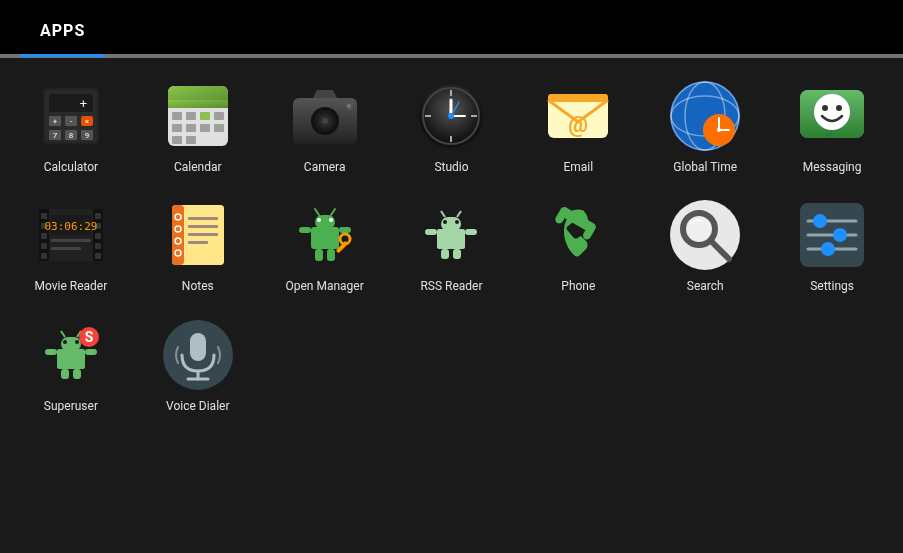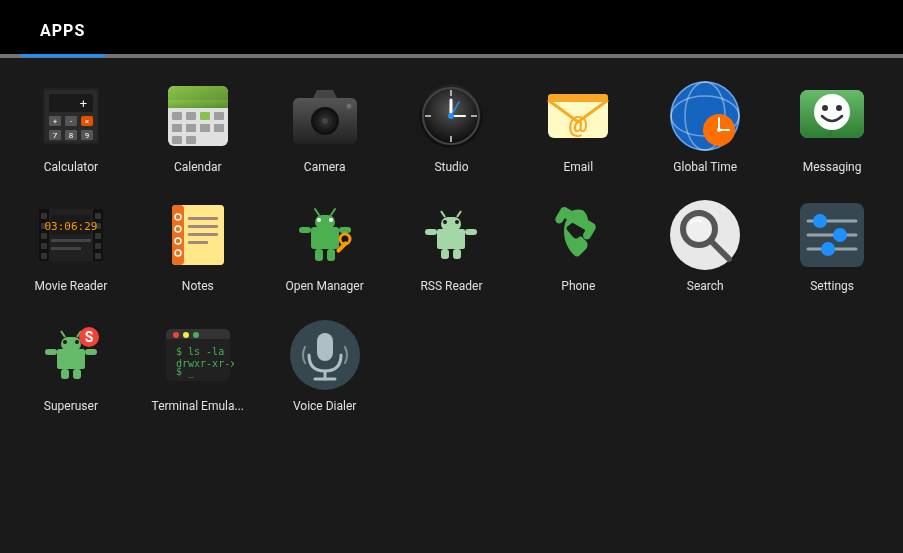--- a/index.html
+++ b/index.html
@@ -427,38 +427,20 @@
         <rect x="26" y="50" width="8" height="10" rx="3" fill="#66bb6a"></rect>
         <rect x="38" y="50" width="8" height="10" rx="3" fill="#66bb6a"></rect>
 
         <circle cx="54" cy="18" r="10" fill="#f44336"></circle>
         <text x="54" y="23" text-anchor="middle" fill="white" font-size="14" font-weight="bold">S</text>
       </svg>
     </div>
     <span class="app-label">Superuser</span>
   </div>
 
-  <div class="app-item">
-    <div class="app-icon">
-      <svg class="icon-svg" viewBox="0 0 72 72">
-        <rect x="4" y="10" width="64" height="52" rx="6" fill="#212121"></rect>
-        <rect x="4" y="10" width="64" height="10" rx="6" fill="#333"></rect>
-        <rect x="4" y="14" width="64" height="6" fill="#333"></rect>
-
-        <circle cx="14" cy="16" r="3" fill="#f44336"></circle>
-        <circle cx="24" cy="16" r="3" fill="#ffeb3b"></circle>
-        <circle cx="34" cy="16" r="3" fill="#4caf50"></circle>
-
-        <text x="14" y="36" fill="#4caf50" font-family="monospace" font-size="10">$ ls -la</text>
-        <text x="14" y="48" fill="#4caf50" font-family="monospace" font-size="10">drwxr-xr-x</text>
-        <text x="14" y="56" fill="#4caf50" font-family="monospace" font-size="10">$ _</text>
-      </svg>
-    </div>
-    <span class="app-label">Terminal Emula...</span>
-  </div>
 
   <div class="app-item">
     <div class="app-icon">
       <svg class="icon-svg" viewBox="0 0 72 72">
         <circle cx="36" cy="36" r="35" fill="#37474f"></circle>
 
         <rect x="28" y="14" width="16" height="28" rx="8" fill="#b0bec5"></rect>
         <path d="M20 36 Q20 52 36 52 Q52 52 52 36" fill="none" stroke="#b0bec5" stroke-width="3" stroke-linecap="round"></path>
         <line x1="36" y1="52" x2="36" y2="60" stroke="#b0bec5" stroke-width="3" stroke-linecap="round"></line>
         <line x1="26" y1="60" x2="46" y2="60" stroke="#b0bec5" stroke-width="3" stroke-linecap="round"></line>

